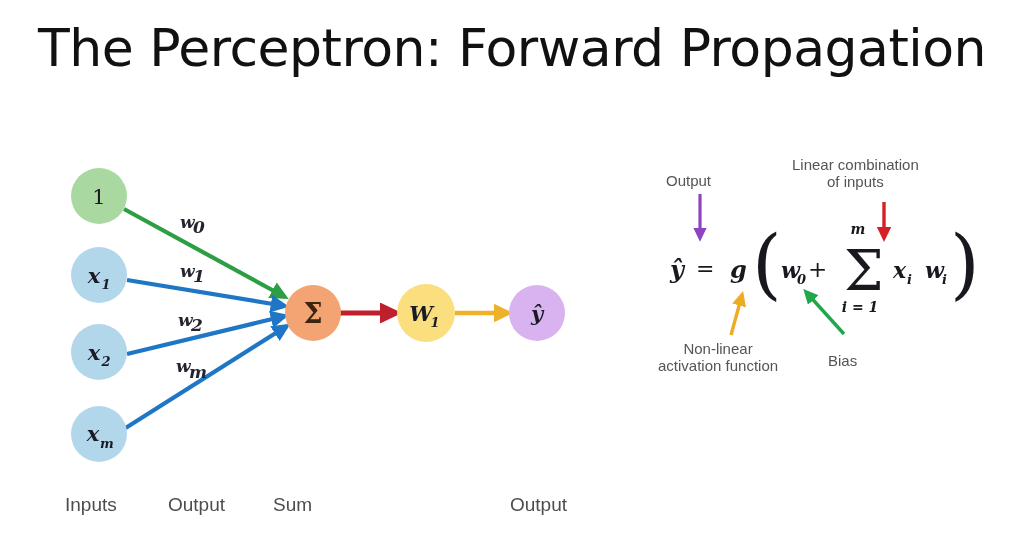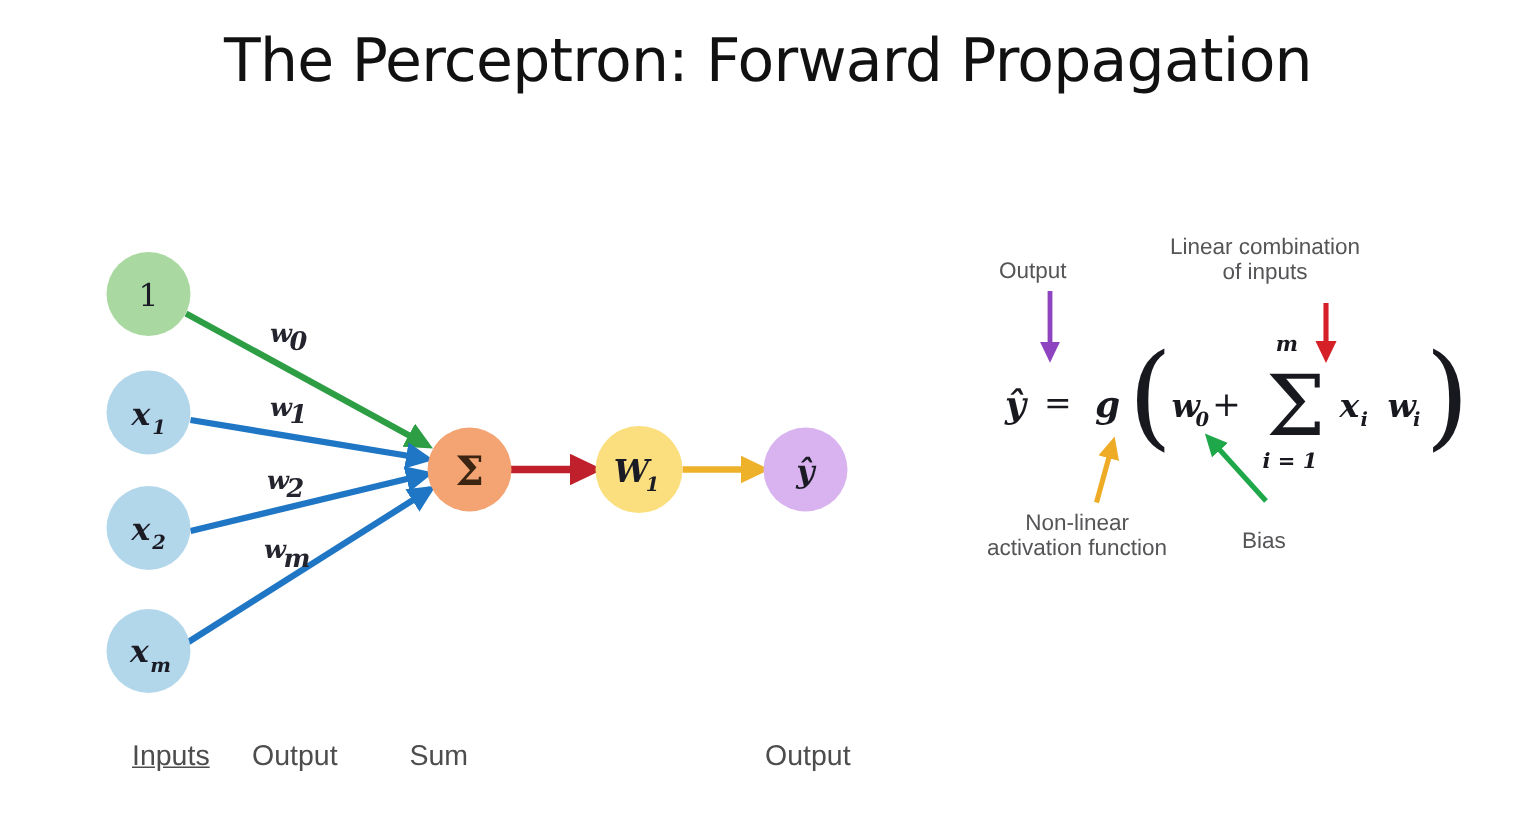--- a/index.html
+++ b/index.html
@@ -16,21 +16,21 @@
     color: #1a1a1a;
   }
 
   
   #slide-title {
     position: absolute;
     left: 0;
     top: 18px;
     width: 1024px;
     text-align: center;
-    font-size: 40px;
+    font-size: 52px;
     font-weight: 400;
     letter-spacing: -0.5px;
     color: #111111;
     font-family: "DejaVu Sans", sans-serif;
   }
 
   
   #diagram-canvas {
     position: absolute;
     left: 0;
@@ -203,31 +203,31 @@
     <text class="node-label" x="435" y="327" font-size="13" text-anchor="middle">1</text>
   </g>
 
   <g>
     <circle cx="537" cy="313" r="28" fill="#d9b3f0"></circle>
     <text class="node-label" x="537" y="321" font-size="21" text-anchor="middle">ŷ</text>
   </g>
 </svg>
 
 <div id="stage-labels">
-  <div class="stage-label" style="left:88px;text-decoration:underline;">Inputs</div>
+  <div class="stage-label" style="left:65px;">Inputs</div>
   <div class="stage-label" style="left:168px;">Output</div>
   <div class="stage-label" style="left:273px;">Sum</div>
   <div class="stage-label" style="left:510px;">Output</div>
 </div>
 
 <div id="equation-block">
 
   <div class="annot-text" style="left:18px; top:22px;">Output</div>
 
-  <div class="annot-text" style="left:132px; top:6px;">
+  <div class="annot-text" style="left:144px; top:6px;">
     <span>Linear combination</span><br>
     <span>of inputs</span>
   </div>
 
   <div class="annot-text" style="left:10px; top:190px;">
     <span>Non-linear</span><br>
     <span>activation function</span>
   </div>
 
   <div class="annot-text" style="left:180px; top:202px;">Bias</div>

